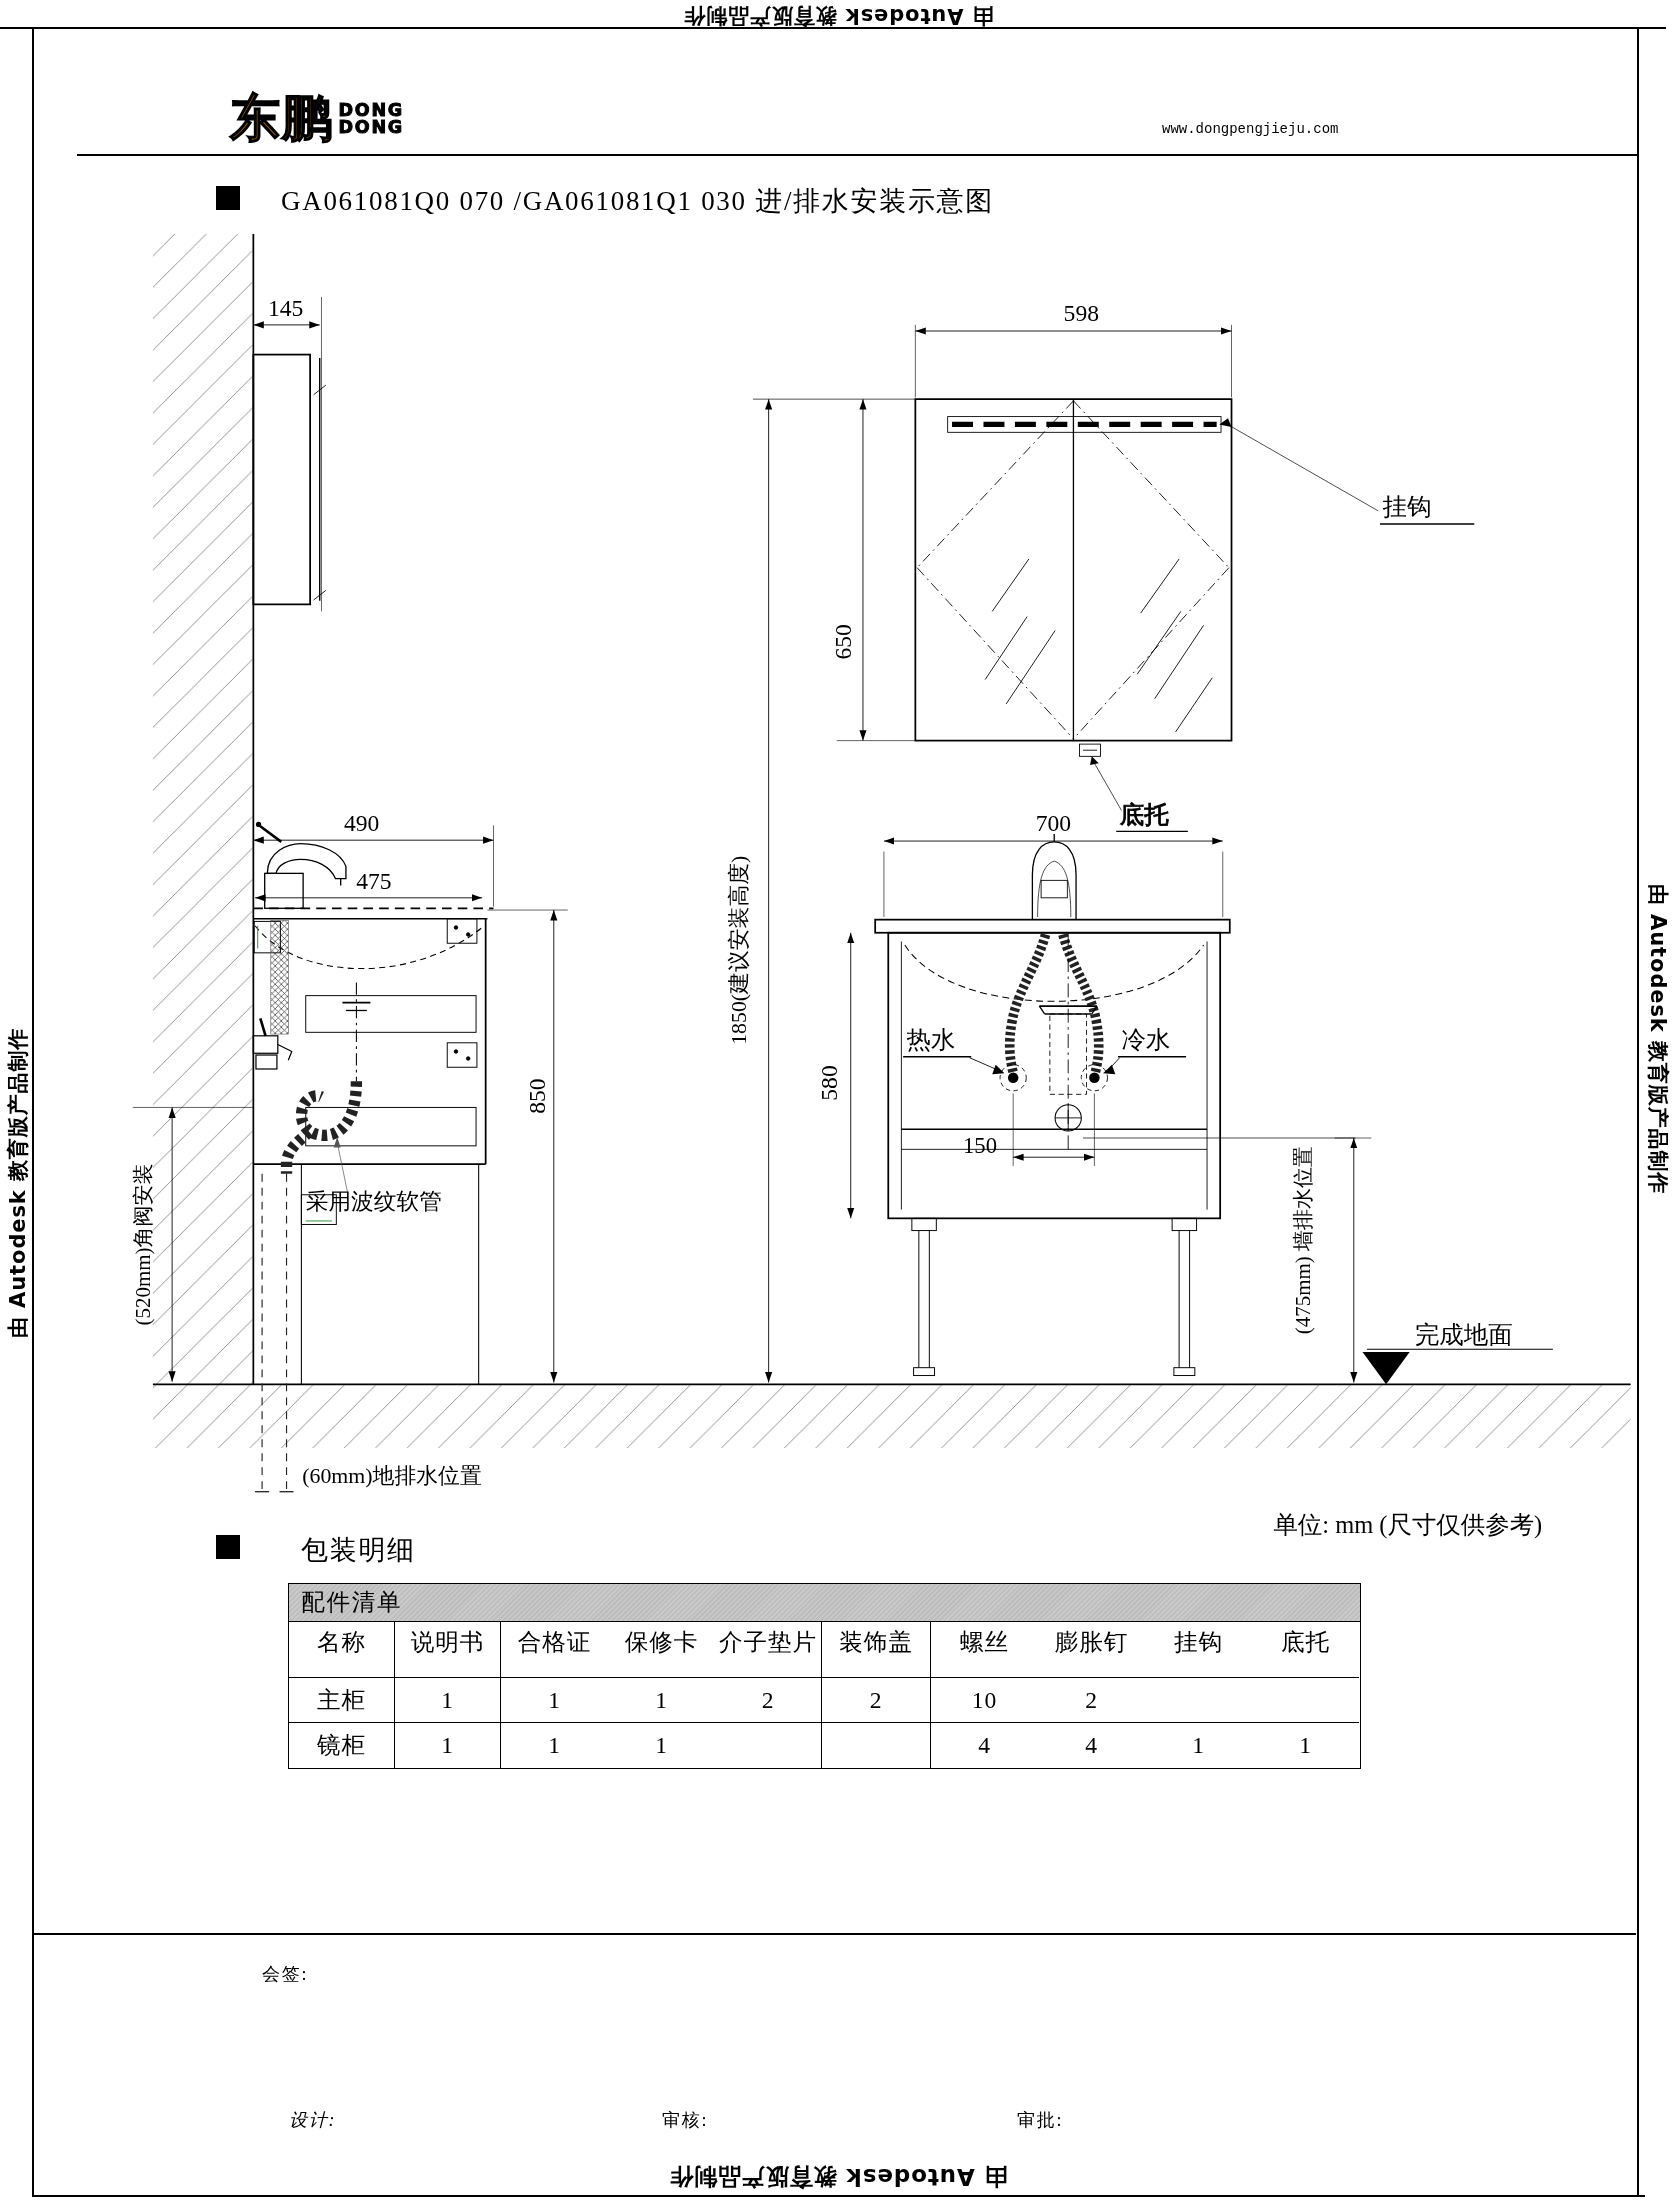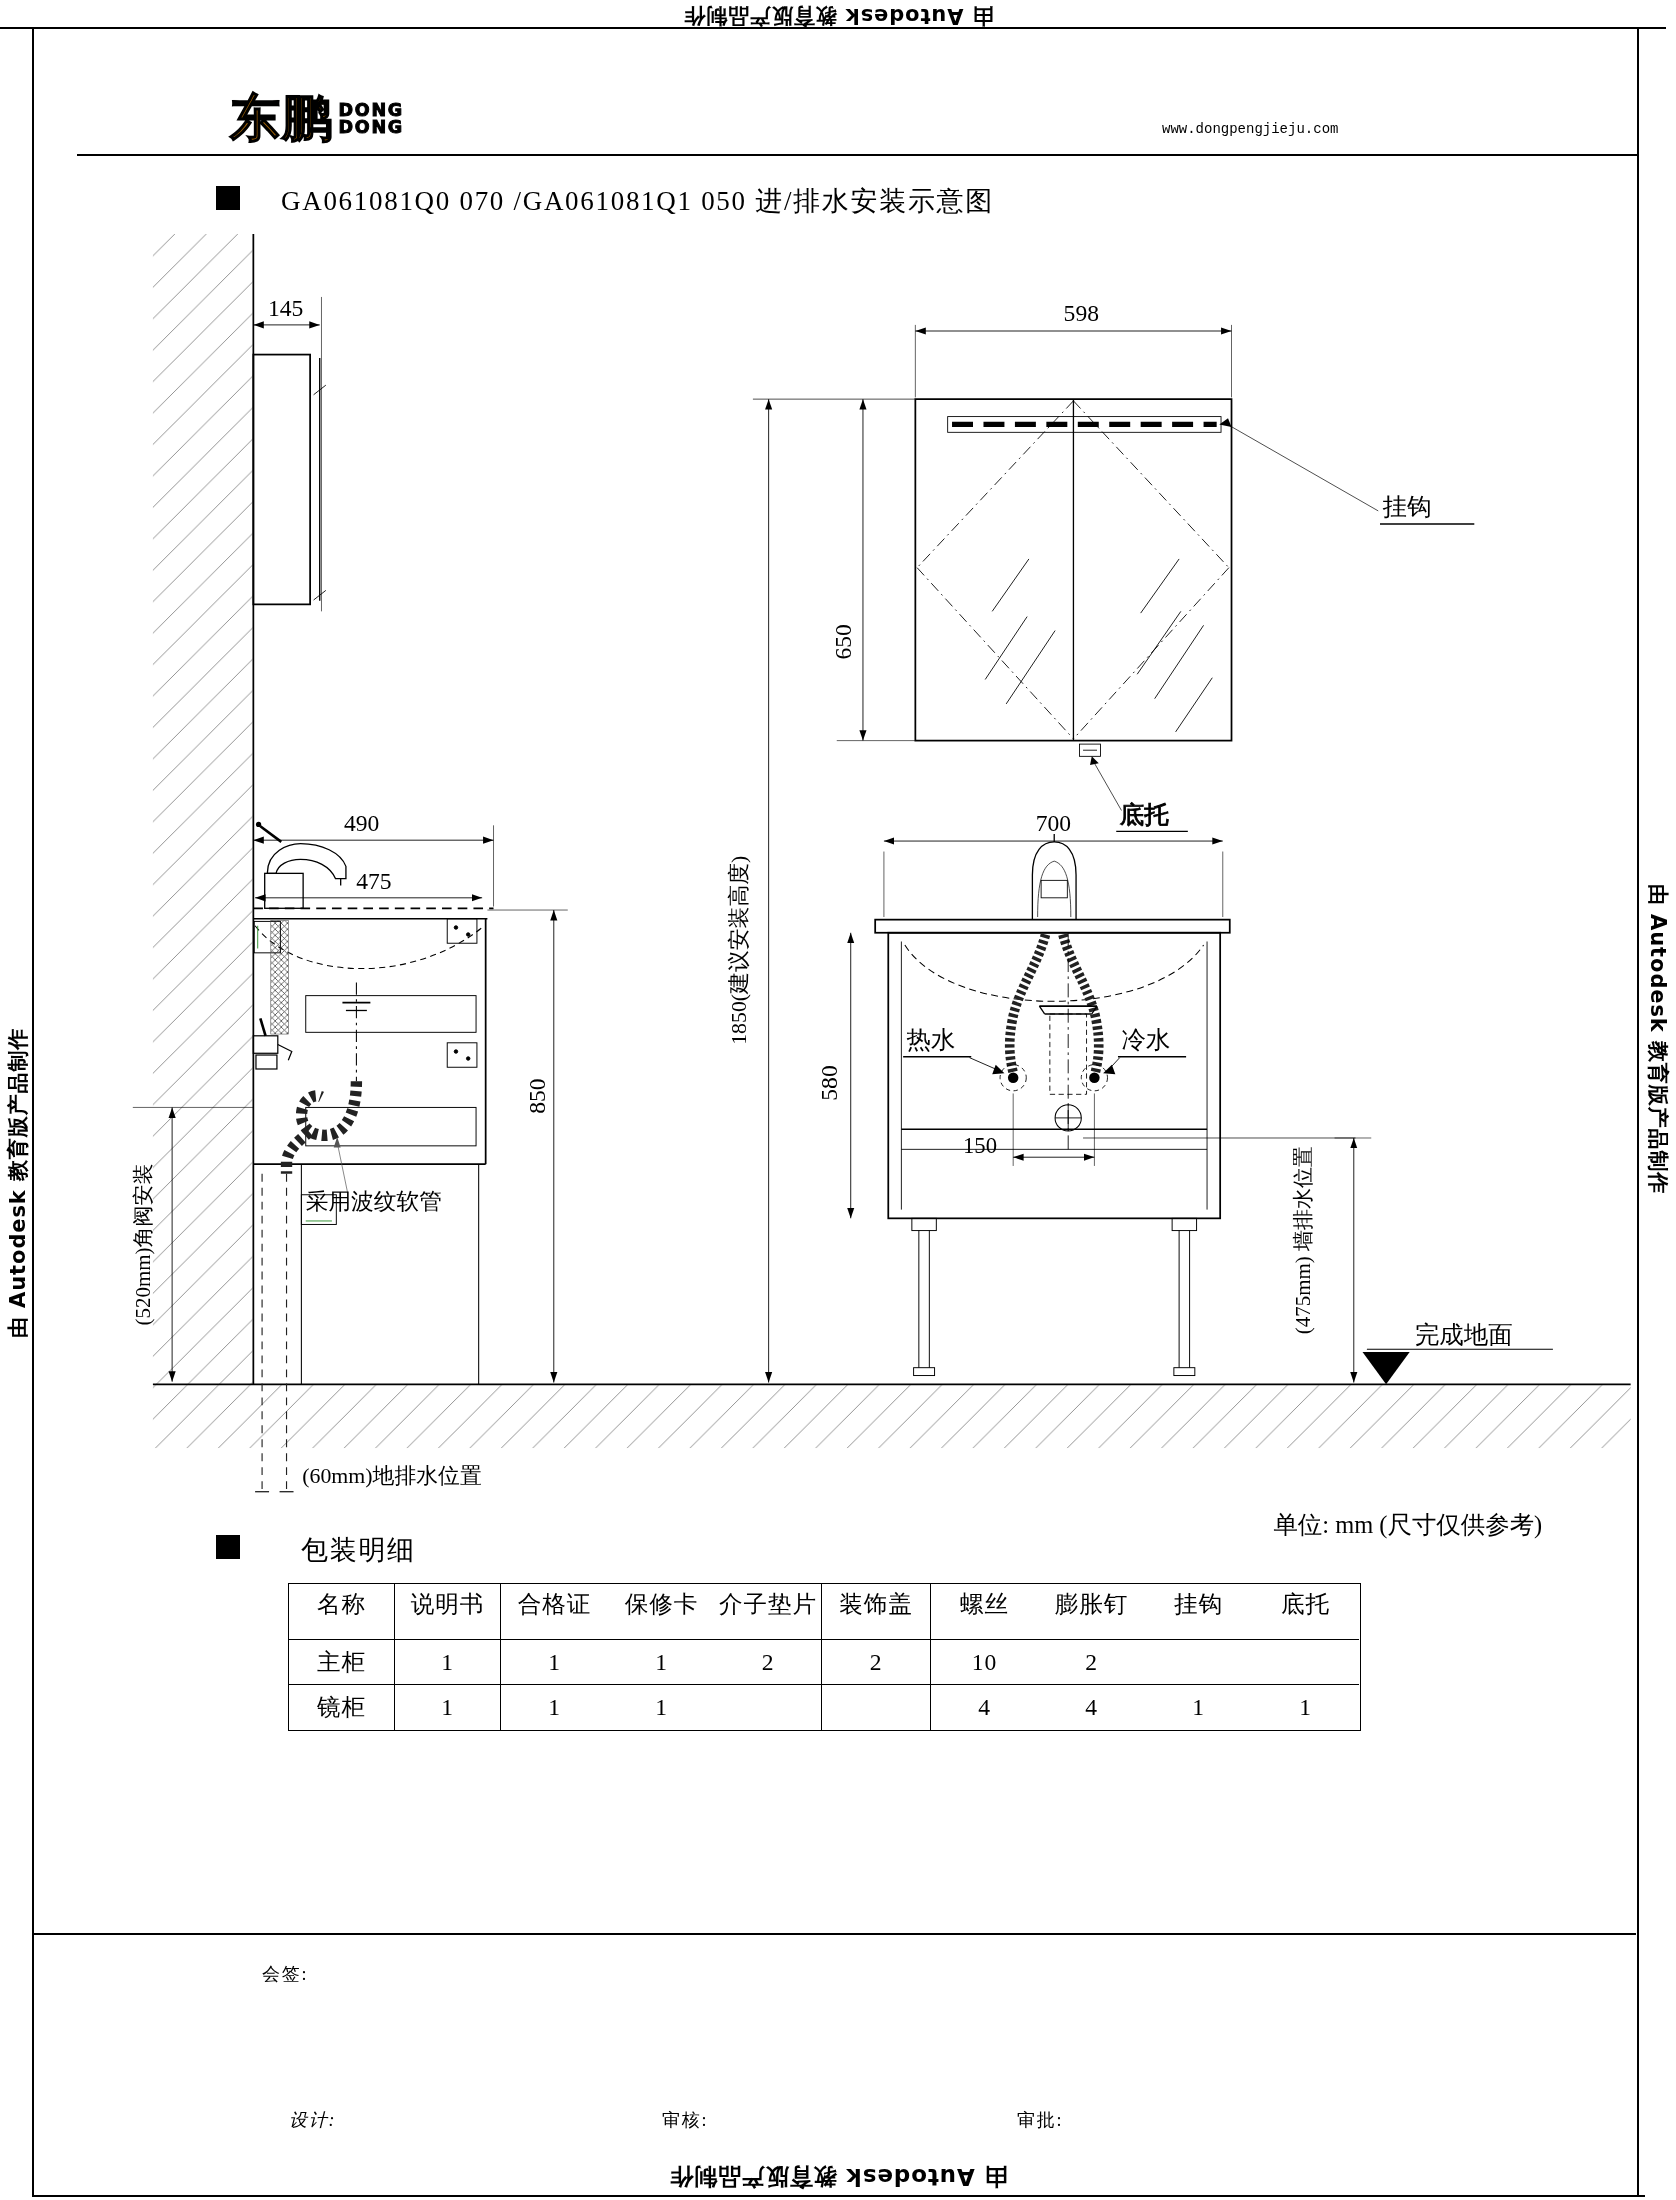--- a/index.html
+++ b/index.html
@@ -51,21 +51,21 @@
   <div class="logo">
     <span class="logo-cn">东鹏</span>
     <span class="logo-en">
       <span>DONG</span><br>
       <span>DONG</span>
     </span>
   </div>
   <div class="website">www.dongpengjieju.com</div>
 
   <div class="bullet" style="left:216px;top:186px;"></div>
-  <div class="sec-title" style="left:281px;top:183px;">GA061081Q0 070 /GA061081Q1 050 进/排水安装示意图</div>
+  <div class="sec-title" style="left:281px;top:183px;">GA061081Q0 070 /GA061081Q1 030 进/排水安装示意图</div>
 
   <svg class="abs" style="left:0;top:0;" width="1677" height="2200" viewBox="0 0 1920 2519">
     <defs>
       <pattern id="hatch" width="36" height="36" patternUnits="userSpaceOnUse" patternTransform="rotate(0)">
         <path d="M-2,38 L38,-2" stroke="#8f8f8f" stroke-width="1.1" fill="none"></path>
       </pattern>
       <pattern id="braid" width="7" height="7" patternUnits="userSpaceOnUse">
         <path d="M0,7 L7,0 M0,0 L7,7" stroke="#333" stroke-width="0.8" fill="none"></path>
       </pattern>
       <marker id="arr" viewBox="0 0 10 8" refX="10" refY="4" markerWidth="12" markerHeight="10" orient="auto-start-reverse">
@@ -321,20 +321,21 @@
       <polygon points="1560,1548 1614,1548 1587,1585" fill="#000"></polygon>
     </g>
 
     <text x="1458" y="1755" font-size="28">单位: mm   (尺寸仅供参考)</text>
   </svg>
 
   <div class="bullet" style="left:216px;top:1535px;"></div>
   <div class="sec-title" style="left:301px;top:1532px;">包装明细</div>
 
   <div class="pk-table">
+    <div class="pk-caption">配件清单</div>
     <div class="pk-grid">
 
       <div class="pk-cell bR bB">名称</div>
       <div class="pk-cell bR bB">说明书</div>
       <div class="pk-cell bB">合格证</div>
       <div class="pk-cell bB">保修卡</div>
       <div class="pk-cell bR bB">介子垫片</div>
       <div class="pk-cell bR bB">装饰盖</div>
       <div class="pk-cell bB">螺丝</div>
       <div class="pk-cell bB">膨胀钉</div>

